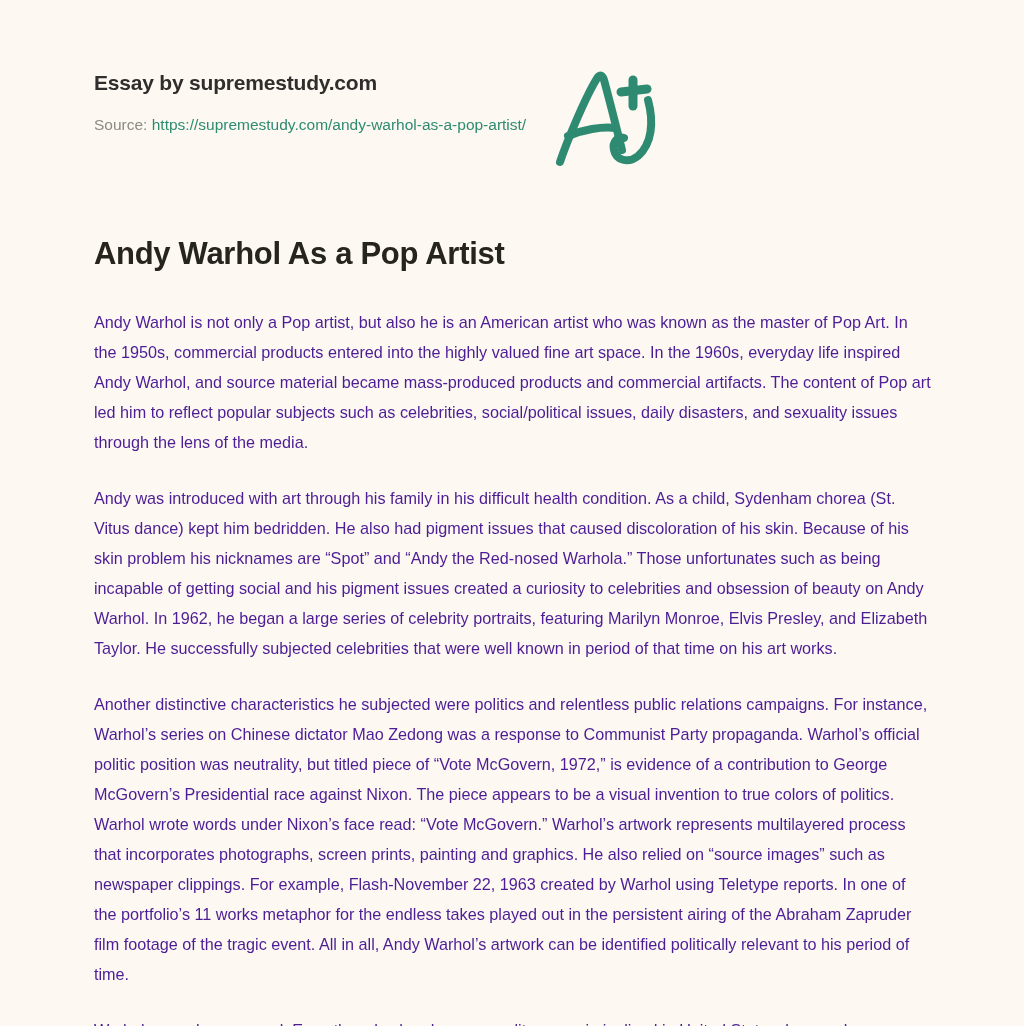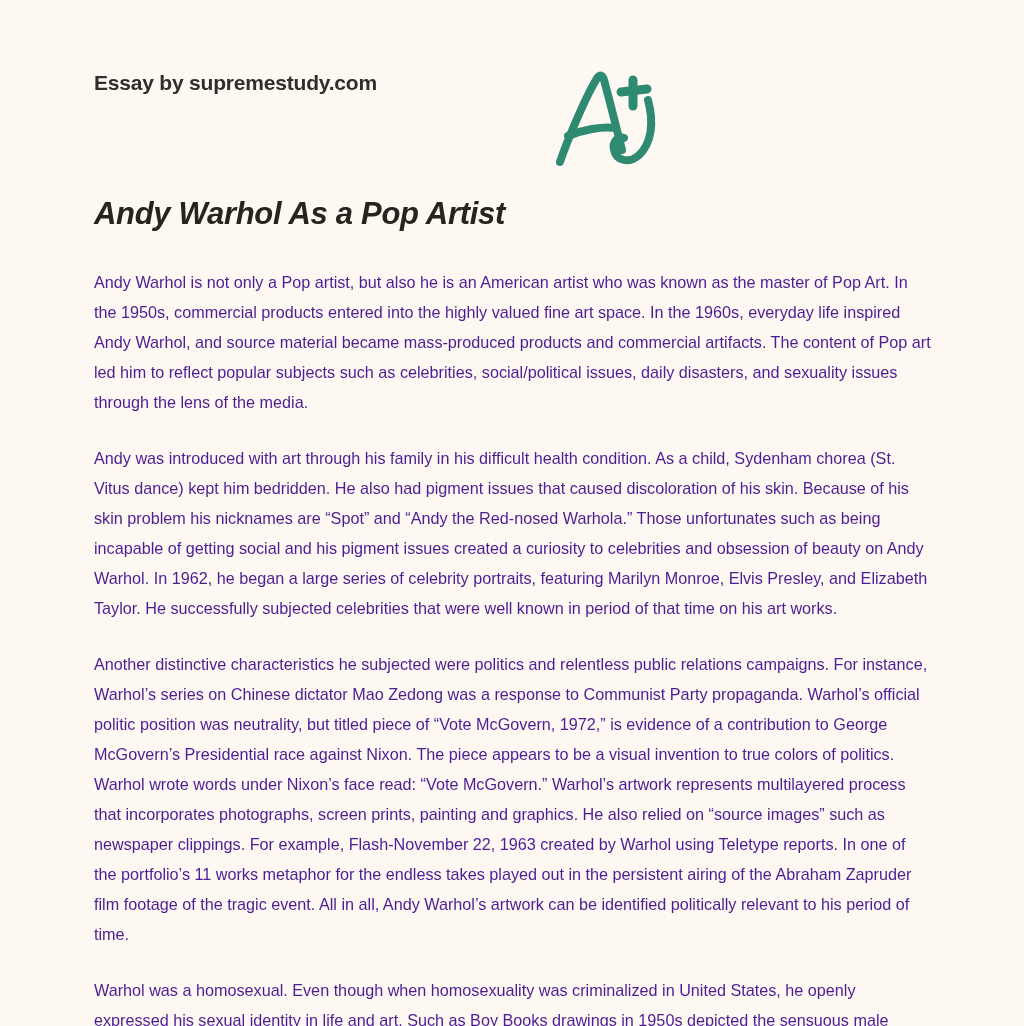--- a/index.html
+++ b/index.html
@@ -66,21 +66,20 @@
 
   
   .title {
     margin: 0;
     padding-top: 100px;
     font-size: 31px;
     font-weight: 600;
     letter-spacing: -0.3px;
     color: #25241f;
     line-height: 1.25;
-    font-style: italic;
   }
 
   
   .article {
     padding-top: 33px;
     width: 838px;
   }
   .article p {
     margin: 0 0 26px 0;
     font-size: 16.2px;
@@ -92,20 +91,24 @@
     margin-bottom: 0;
   }
 </style>
 </head>
 <body>
 
 <div class="page">
 
   <div class="header">
     <p class="essay-by">Essay by supremestudy.com</p>
+    <p class="source-line">
+      <span class="source-label">Source:</span>
+      <a class="source-url" href="#">https://supremestudy.com/andy-warhol-as-a-pop-artist/</a>
+    </p>
 
     <div class="logo">
       <svg viewBox="0 0 120 110" xmlns="http://www.w3.org/2000/svg" fill="none" stroke="#2e8b72" stroke-width="8" stroke-linecap="round" stroke-linejoin="round">
 
         <path d="M16 100 C22 82 40 38 52 18 C55 12 58 12 60 18 C66 40 74 72 78 88"></path>
 
         <path d="M24 74 C38 68 58 64 72 66"></path>
 
         <path d="M89 18 L89 44" stroke-width="9"></path>
         <path d="M77 30 L103 27" stroke-width="9"></path>

